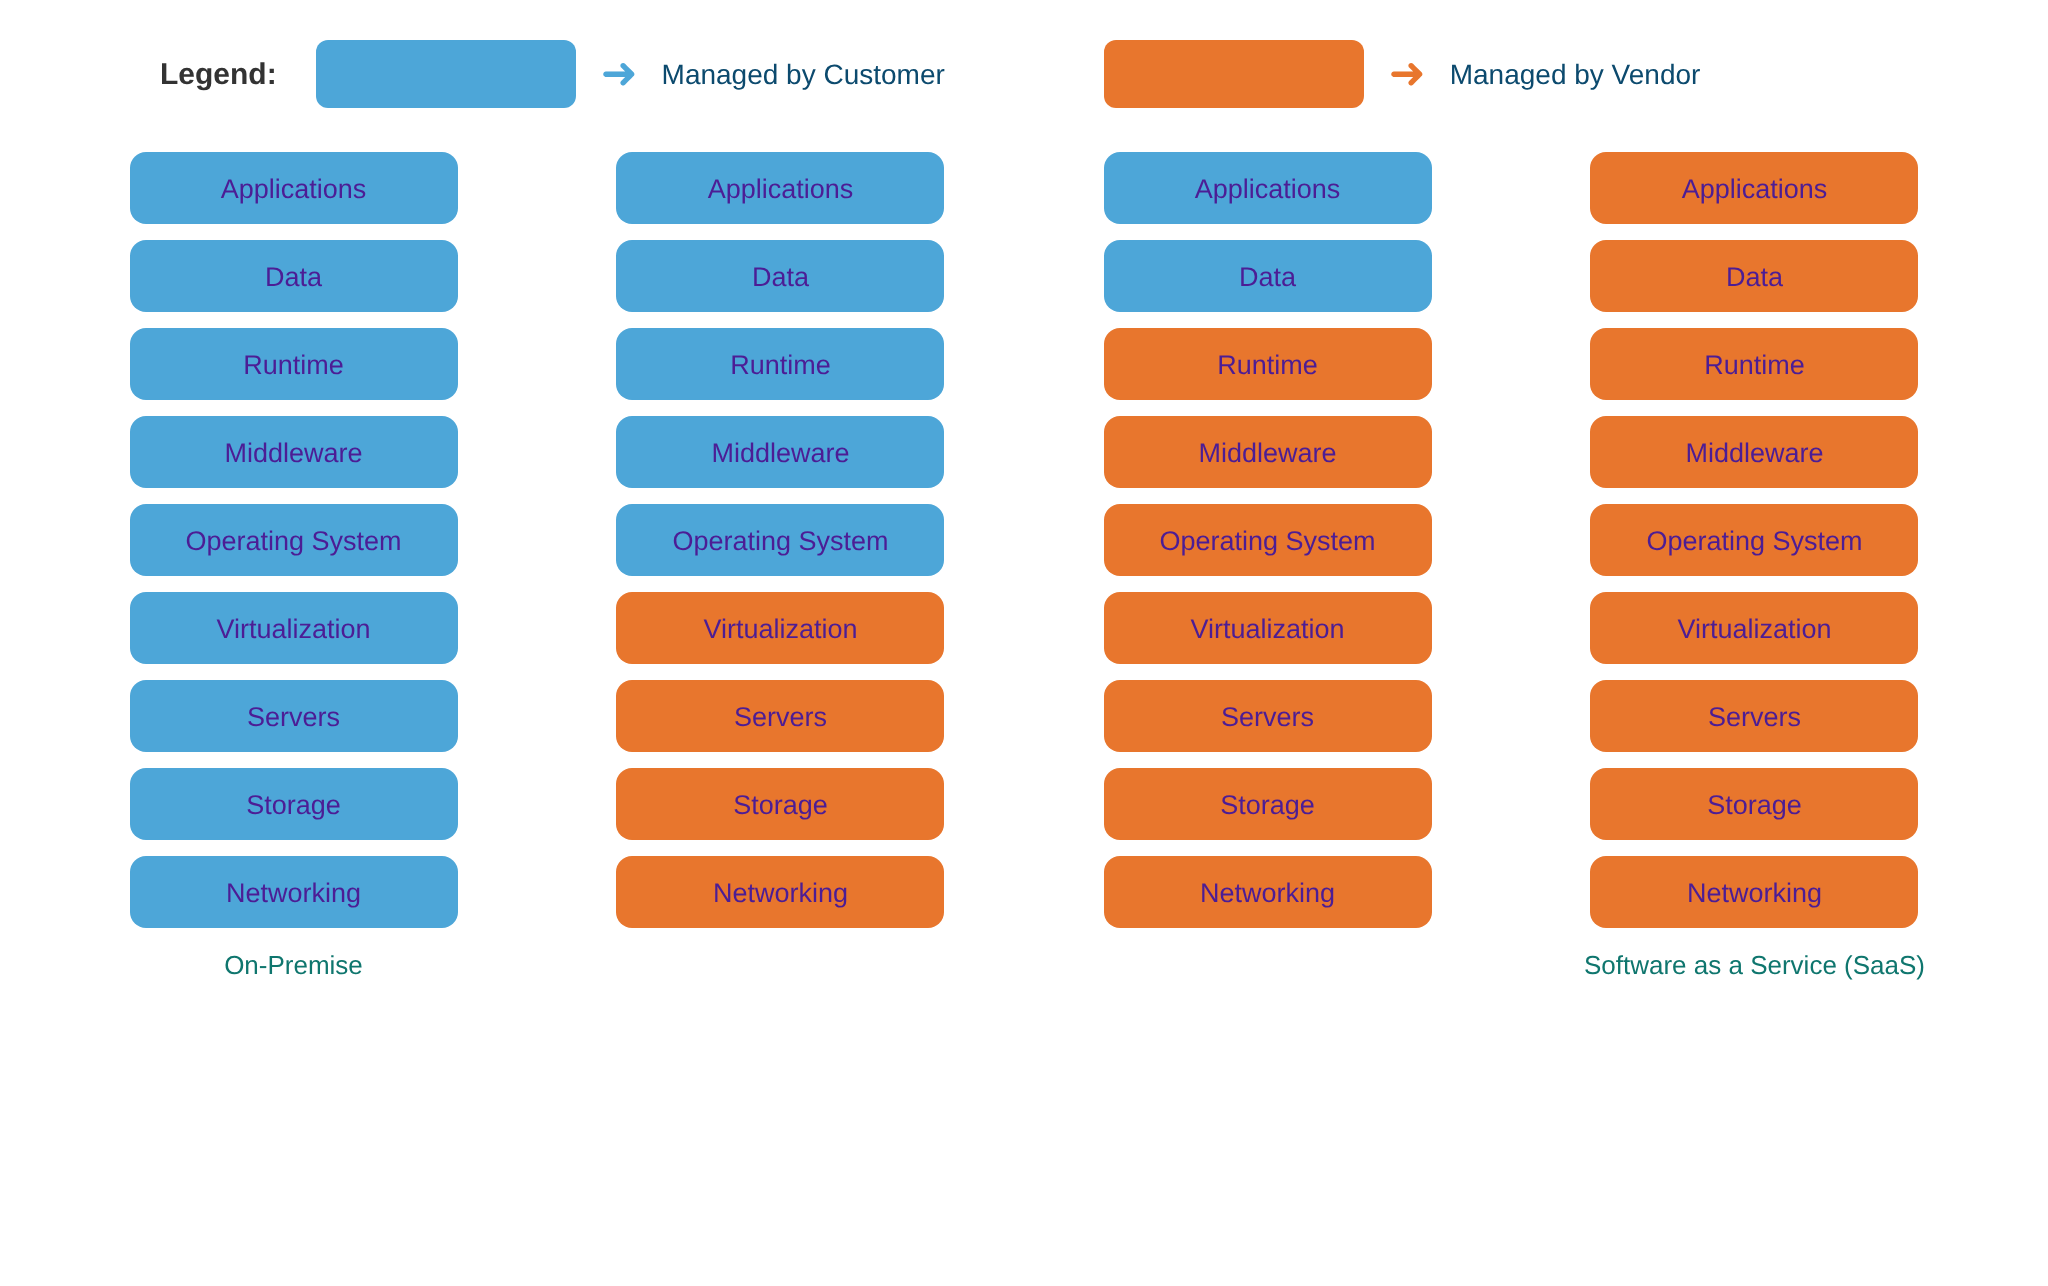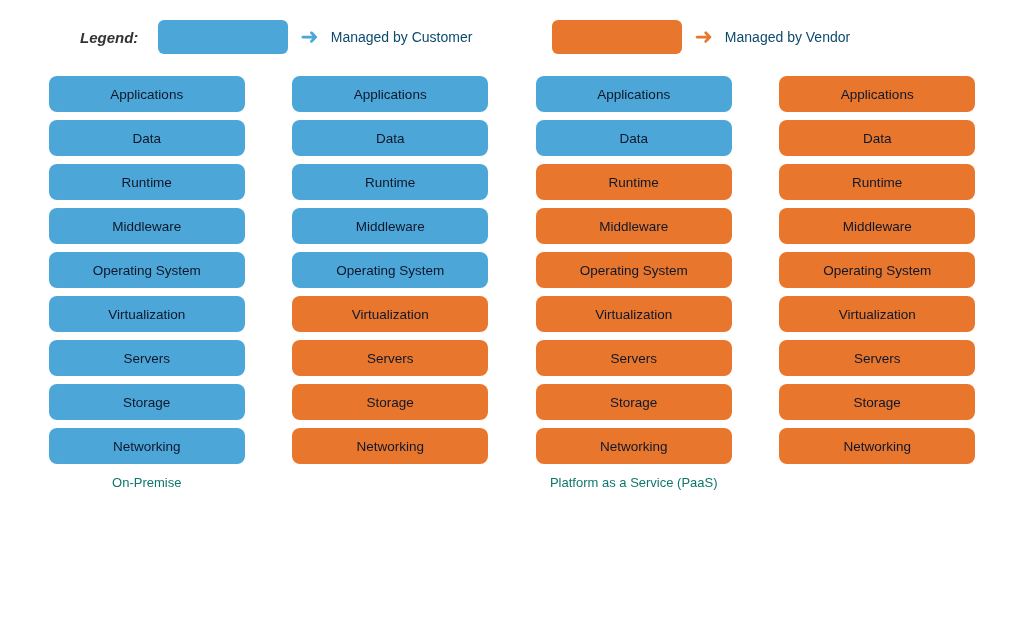--- a/index.html
+++ b/index.html
@@ -23,21 +23,20 @@
       display: flex;
       align-items: center;
       gap: 20px;
       margin-bottom: 22px;
       margin-left: 50px;
     }
     .legend-label {
       font-weight: bold;
       font-size: 15px;
       color: #333;
-      font-style: italic;
     }
     .legend-box-blue {
       width: 130px;
       height: 34px;
       background: #4da6d8;
       border-radius: 6px;
     }
     .legend-box-orange {
       width: 130px;
       height: 34px;
@@ -78,27 +77,27 @@
       gap: 8px;
       width: 175px;
     }
     .stack-label {
       font-size: 13px;
       color: #0f766e;
       margin-top: 2px;
       line-height: 1.4;
     }
     .pill {
-      width: 196px;
+      width: 164px;
       height: 36px;
       border-radius: 8px;
       display: flex;
       align-items: center;
       justify-content: center;
-      color: #0f172a;
+      color: #4c1d95;
       font-size: 13.5px;
       font-weight: 500;
       text-align: center;
     }
     .blue { background: #4da6d8; }
     .orange { background: #e8762d; }
   </style>
 </head>
 <body>
 
@@ -145,28 +144,28 @@
       <div class="column">
         <div class="pill blue">Applications</div>
         <div class="pill blue">Data</div>
         <div class="pill orange">Runtime</div>
         <div class="pill orange">Middleware</div>
         <div class="pill orange">Operating System</div>
         <div class="pill orange">Virtualization</div>
         <div class="pill orange">Servers</div>
         <div class="pill orange">Storage</div>
         <div class="pill orange">Networking</div>
-        <div class="stack-label">Platform as a Service (PaaS)</div>
       </div>
       <div class="column">
         <div class="pill orange">Applications</div>
         <div class="pill orange">Data</div>
         <div class="pill orange">Runtime</div>
         <div class="pill orange">Middleware</div>
         <div class="pill orange">Operating System</div>
         <div class="pill orange">Virtualization</div>
         <div class="pill orange">Servers</div>
         <div class="pill orange">Storage</div>
         <div class="pill orange">Networking</div>
+        <div class="stack-label">Software as a Service (SaaS)</div>
       </div>
     </div>
 
 </div>
 
 </body></html>

